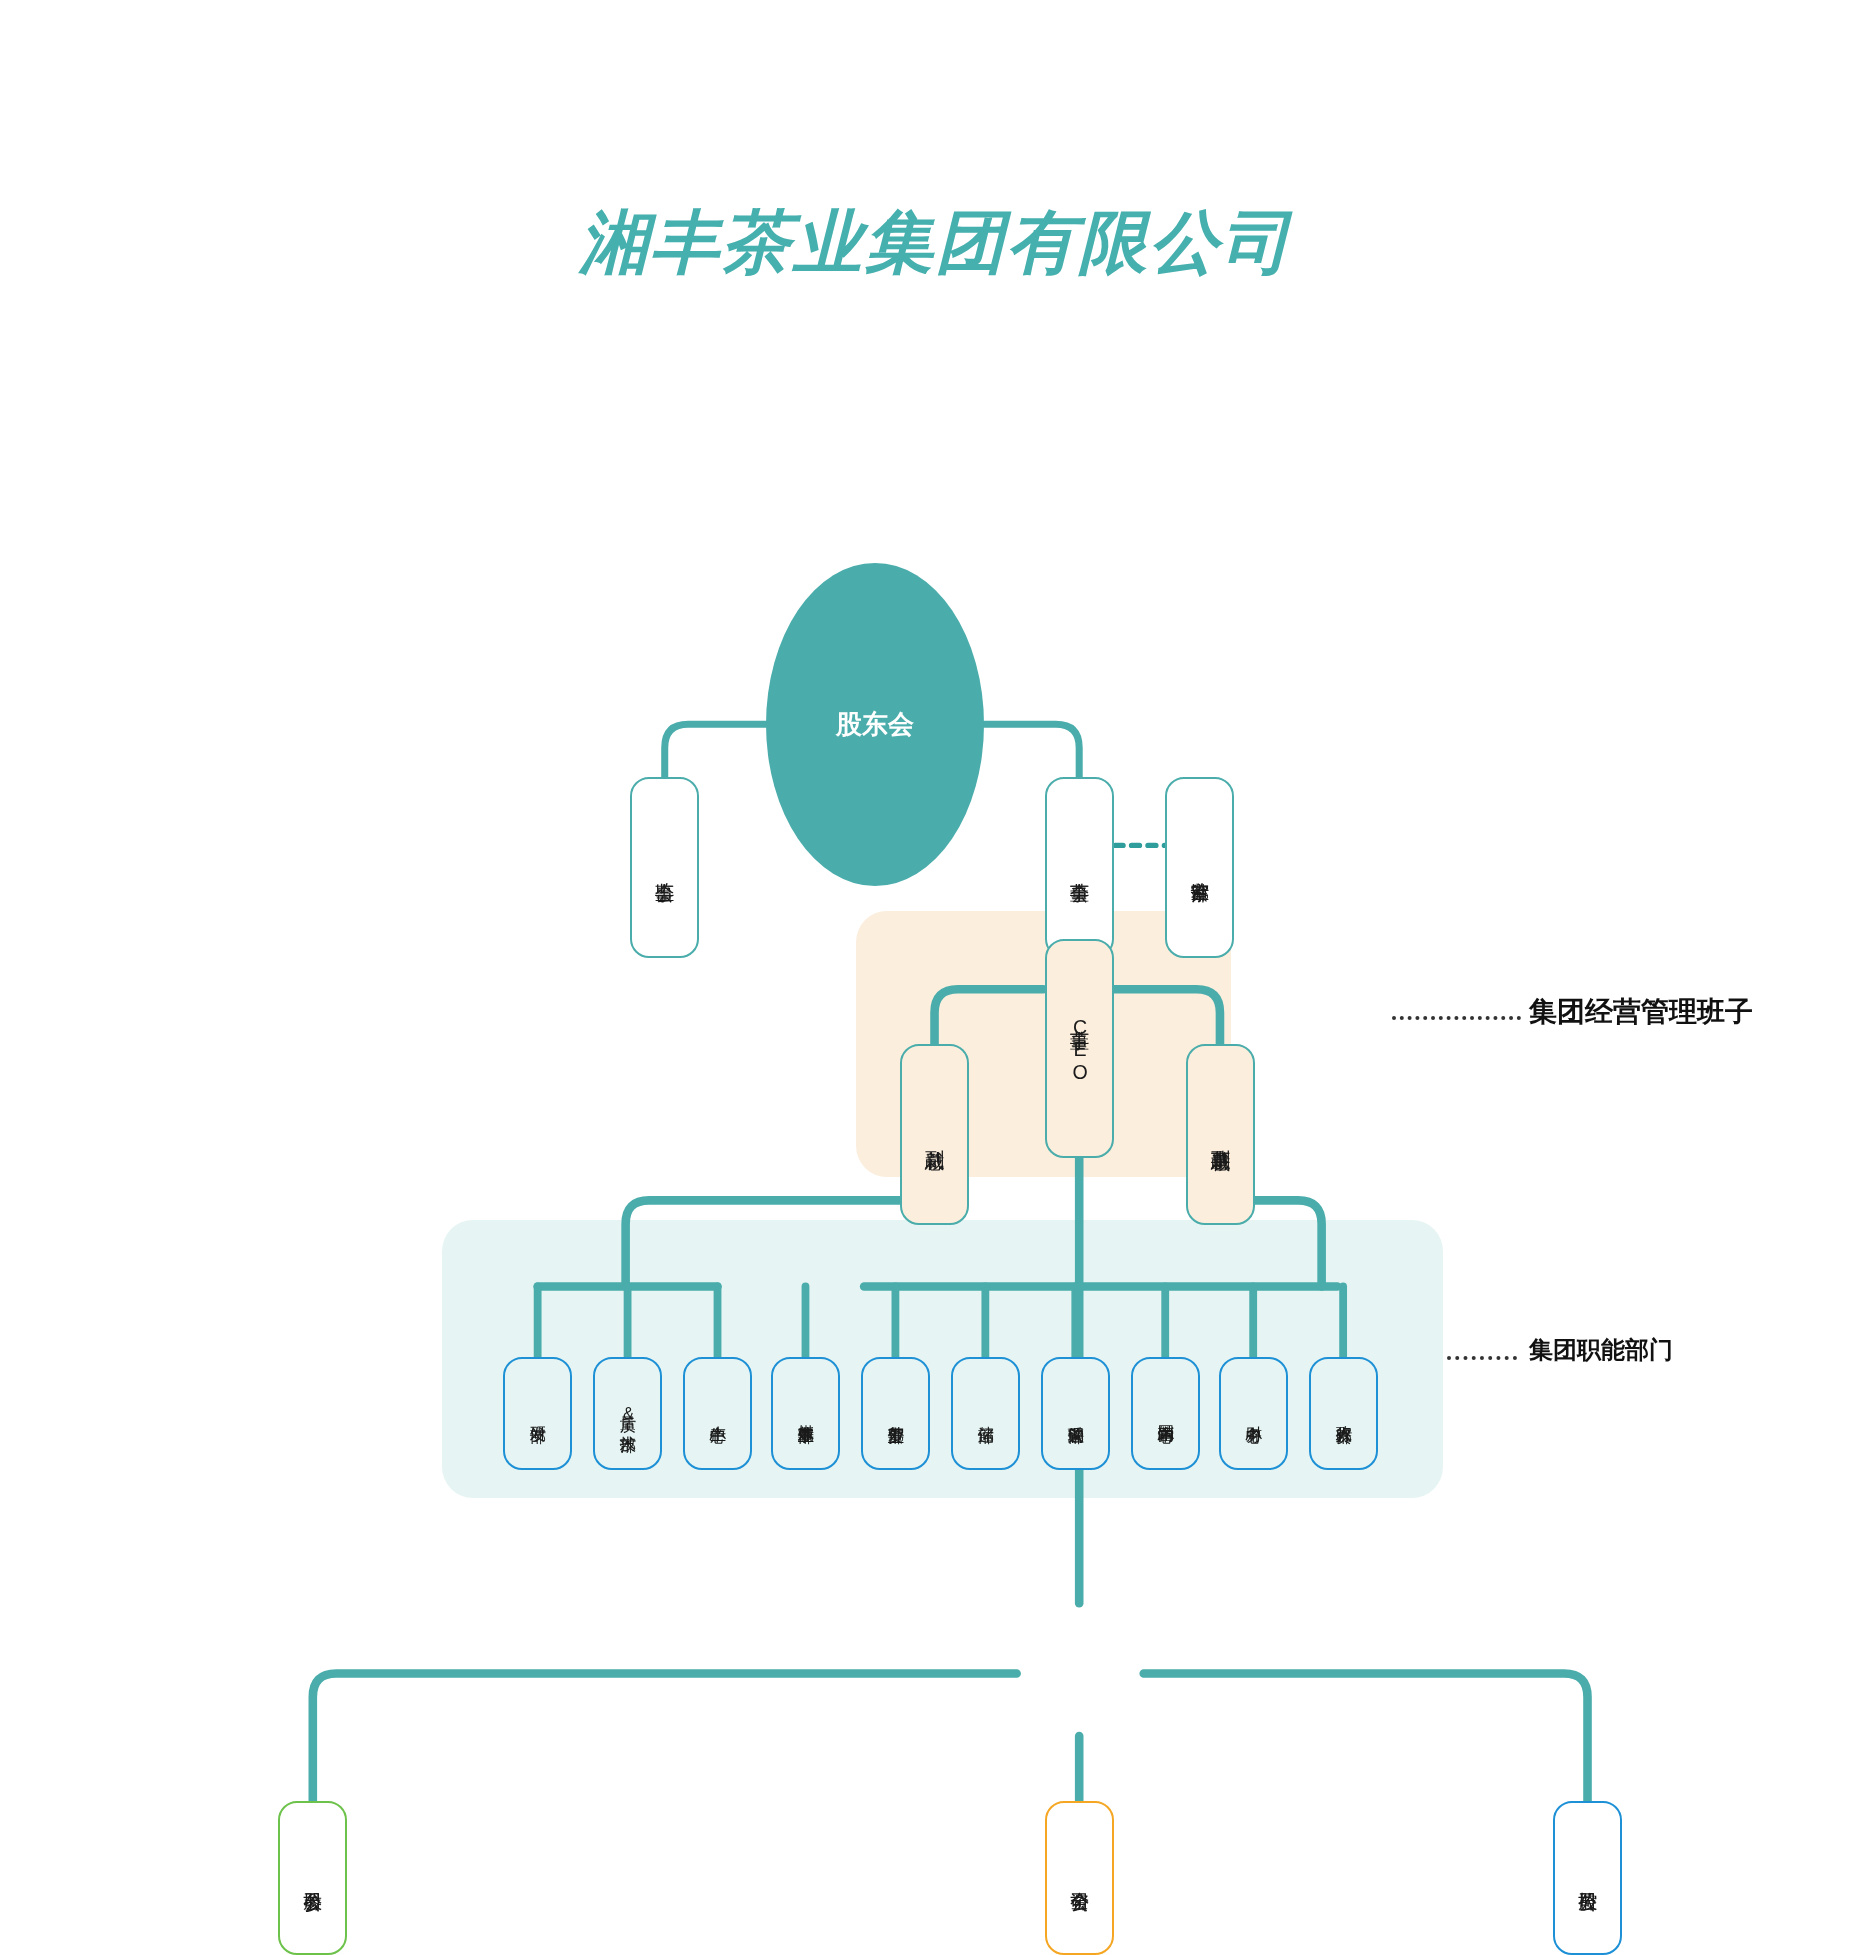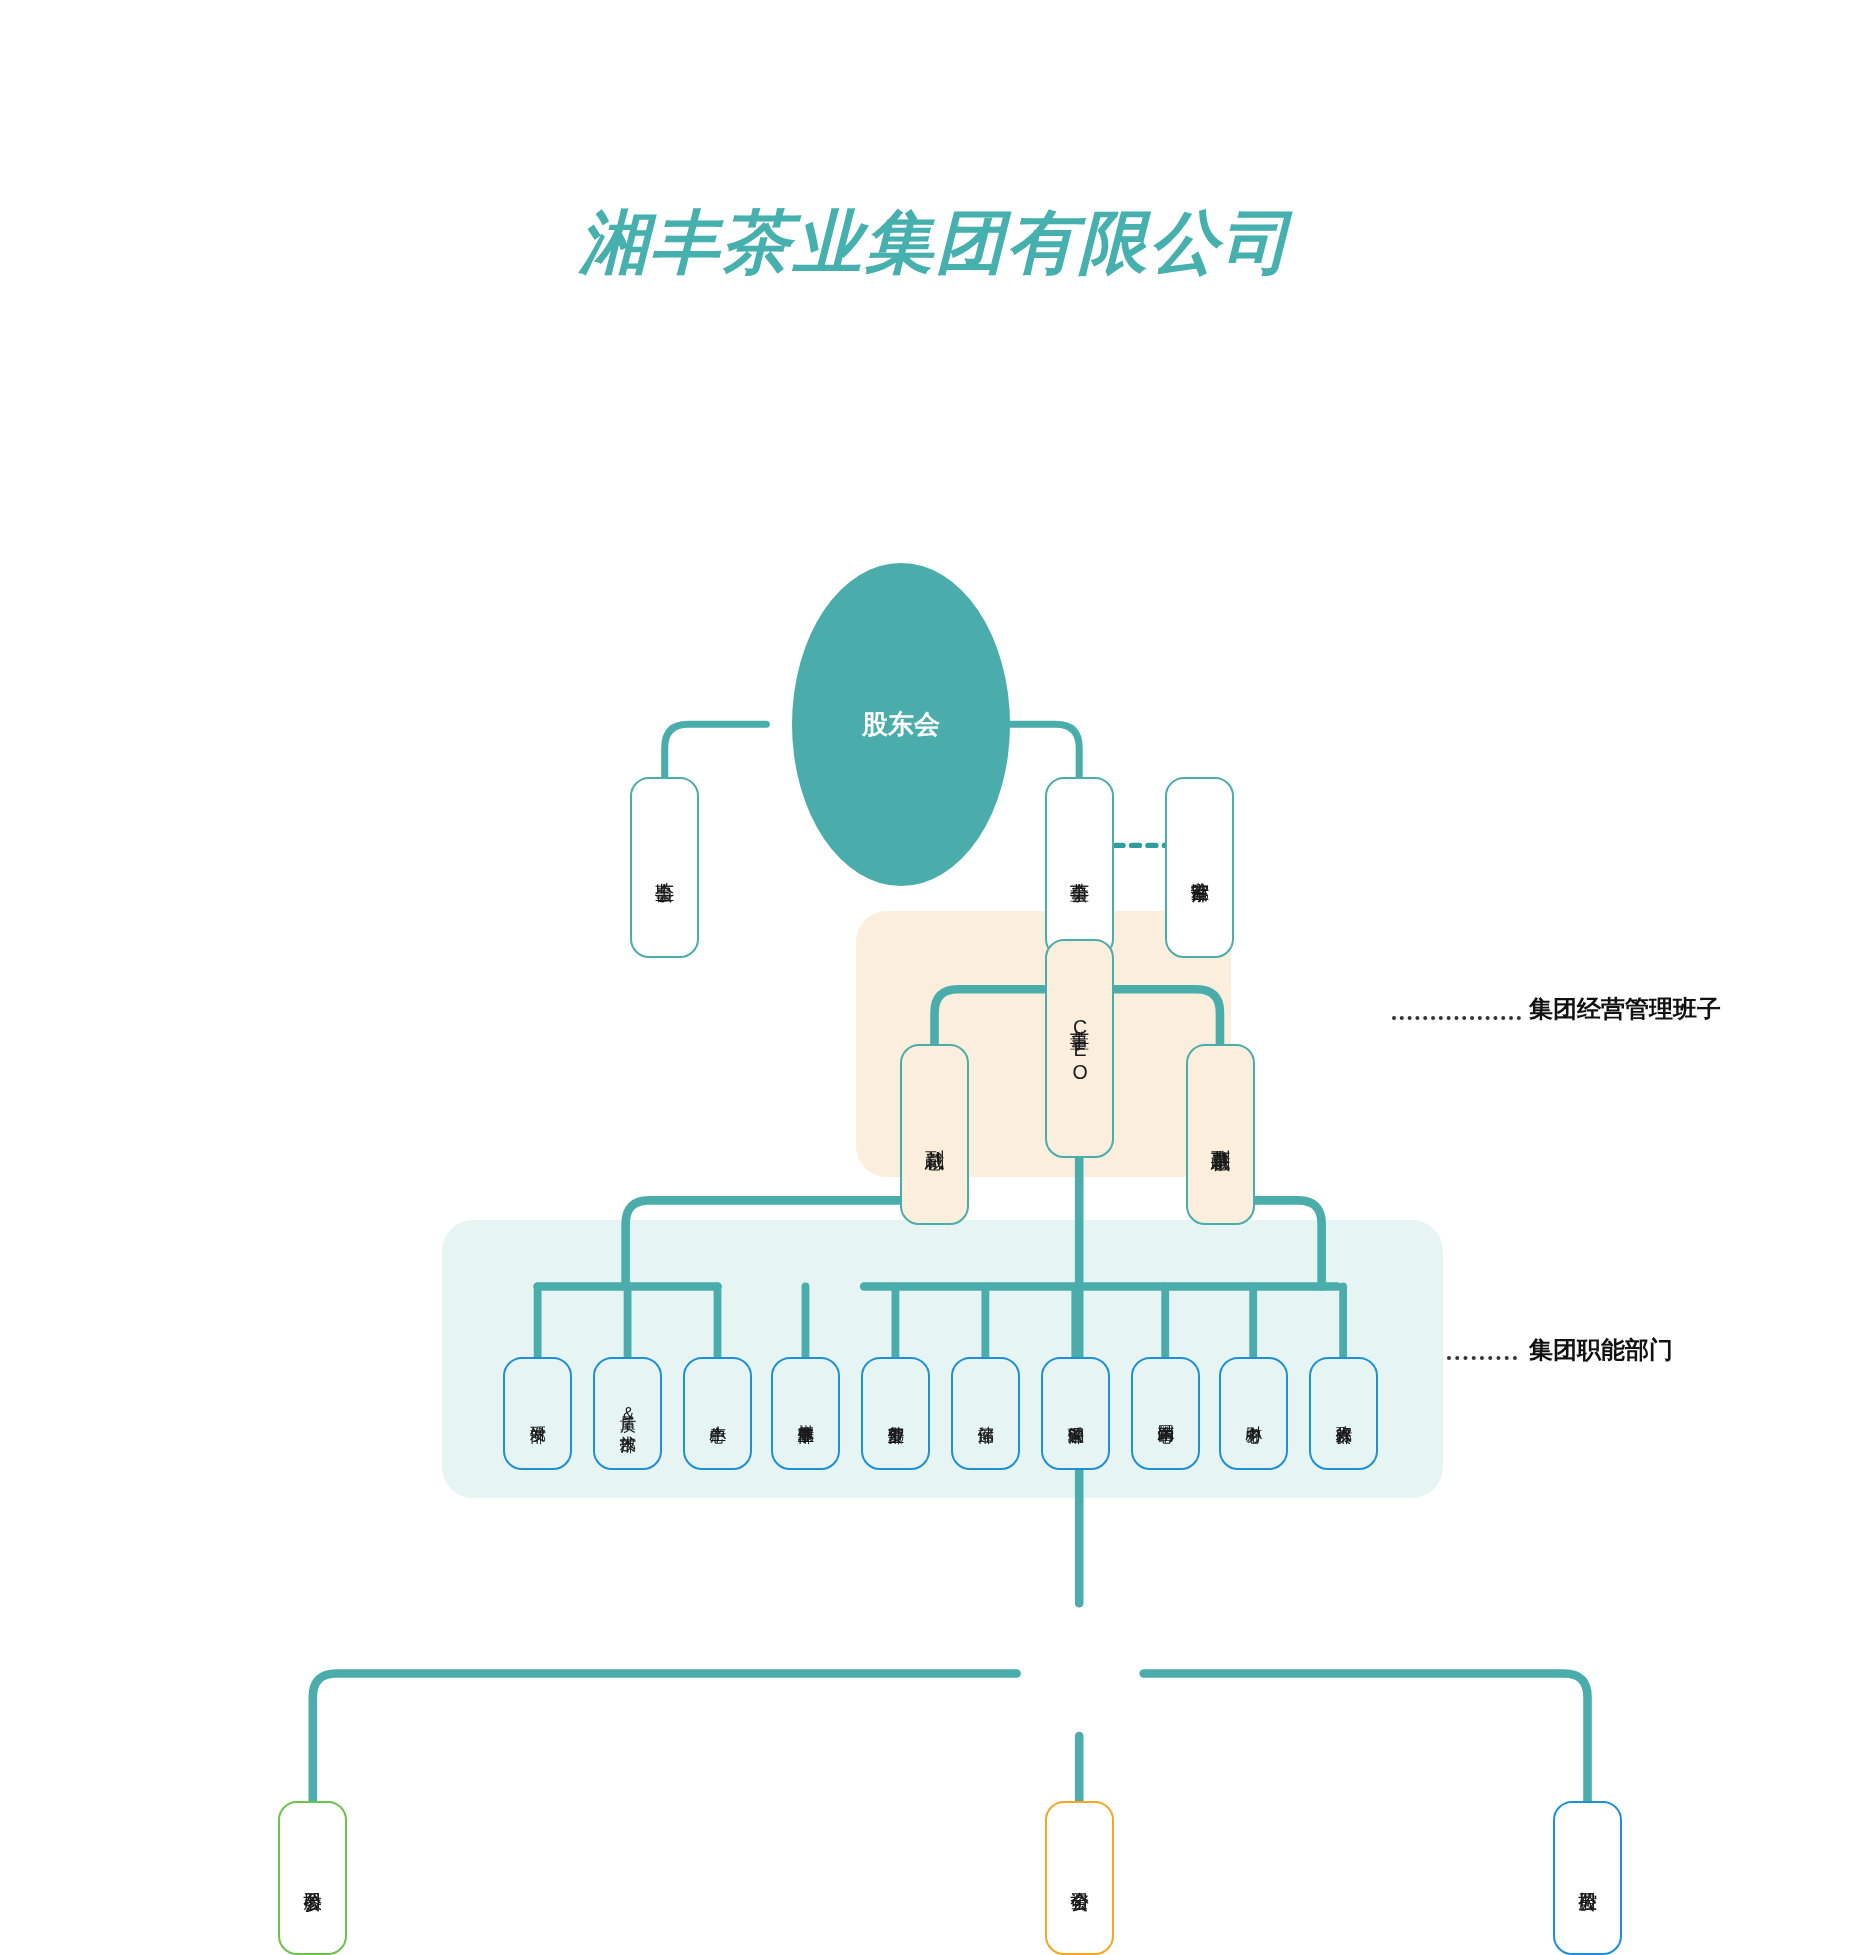--- a/index.html
+++ b/index.html
@@ -134,21 +134,21 @@
       <path d="M2935 6340 H3020 Q3065 6340 3065 6390 V6480" stroke="#6cc24a" stroke-width="20"></path>
 
       <path d="M3760 6270 V6340" stroke="#1e90d6" stroke-width="20"></path>
       <path d="M3760 6340 H3420 Q3375 6340 3375 6390 V6480" stroke="#f5a623" stroke-width="20"></path>
       <path d="M3760 6340 H3600 Q3555 6340 3555 6390 V6480" stroke="#f5a623" stroke-width="20"></path>
       <path d="M3760 6340 H3790 Q3835 6340 3835 6390 V6480" stroke="#6cc24a" stroke-width="20"></path>
       <path d="M3760 6340 H4030 Q4075 6340 4075 6390 V6480" stroke="#1e90d6" stroke-width="20"></path>
     </g>
   </svg>
 
-  <div class="ellipse" style="left:792px;top:563px;width:218px;height:323px;font-size:26px;">
+  <div class="ellipse" style="left:766px;top:563px;width:218px;height:323px;font-size:26px;">
     <span>股东会</span>
   </div>
 
   <div class="vbox c-teal" style="left:630px;top:777px;width:69px;height:181px;">
     <span class="vtxt" style="font-size:19.6px;">监事会</span>
   </div>
 
   <div class="vbox c-teal" style="left:1045px;top:777px;width:69px;height:181px;">
     <span class="vtxt" style="font-size:19.6px;">董事会</span>
   </div>
@@ -212,19 +212,19 @@
   <div class="vbox c-blue" style="left:1553px;top:1801px;width:69px;height:154px;">
     <span class="vtxt" style="font-size:19px;">控股公司</span>
   </div>
 
   <div id="equityLayer"></div>
   <div id="whollyLayer"></div>
   <div id="holdingLayer"></div>
   <div id="grandLayer"></div>
 
   <div class="dotline" style="left:1392px;top:1016px;width:129px;border-top-width:4.3px;"></div>
-  <div class="side-label" style="left:1529px;top:993px;font-size:24px;">集团经营管理班子</div>
+  <div class="side-label" style="left:1529px;top:993px;font-size:28px;">集团经营管理班子</div>
 
   <div class="dotline" style="left:1447px;top:1356px;width:70px;border-top-width:4.3px;"></div>
   <div class="side-label" style="left:1529px;top:1334px;font-size:24px;">集团职能部门</div>
 
 </div>
 
 
 </body></html>

